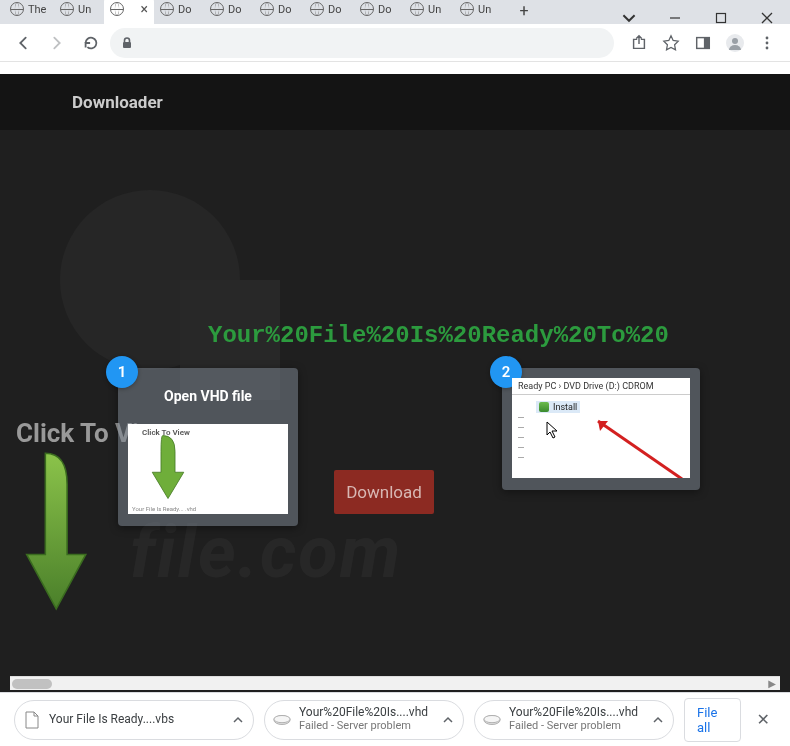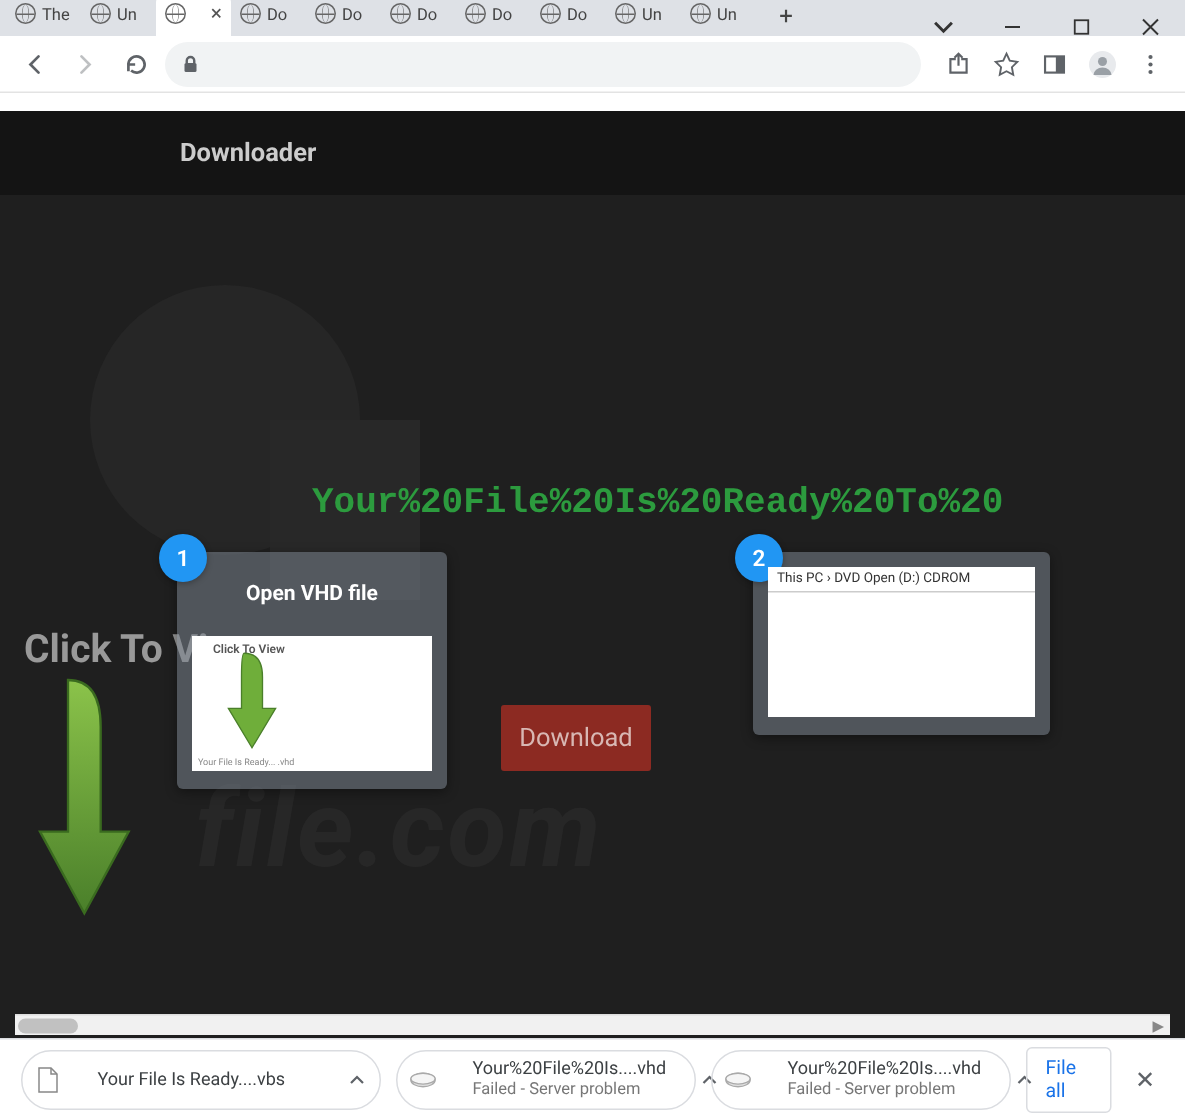--- a/index.html
+++ b/index.html
@@ -18,21 +18,21 @@
 .new-tab { width: 28px; height: 28px; display: flex; align-items: center; justify-content: center; font-size: 16px; color: #444; margin-left: 6px; }
 .toolbar { height: 38px; background: #fff; border-bottom: 1px solid #e3e3e3; display: flex; align-items: center; padding: 0 8px; gap: 4px; }
 .tb-btn { width: 30px; height: 30px; border-radius: 50%; display: flex; align-items: center; justify-content: center; color: #5f6368; }
 .omnibox { flex: 1; height: 30px; background: #f1f3f4; border-radius: 15px; display: flex; align-items: center; padding: 0 10px; gap: 8px; }
 .lock { width: 14px; height: 14px; }
 .omni-actions { display: flex; align-items: center; gap: 2px; margin-left: 6px; }
 
 
 .page { position: absolute; top: 74px; left: 0; right: 0; bottom: 54px; background: #1f1f1f; overflow: hidden; }
 .page-header { height: 56px; background: #141414; display: flex; align-items: center; padding: 0 72px; }
-.page-header .brand { color: #ccc; font-weight: 700; font-size: 17px; margin-left: 48px; }
+.page-header .brand { color: #ccc; font-weight: 700; font-size: 17px; }
 .content-area { position: relative; height: calc(100% - 56px); }
 
 .bg-art { position: absolute; left: 60px; top: 60px; width: 240px; height: 240px; opacity: 0.13; }
 .bg-circle { width:180px; height:180px; background:#555; border-radius:50%; position:absolute; }
 .bg-doc { position:absolute; left:120px; top:90px; width:100px; height:120px; background:#666; }
 
 .headline { position: absolute; left: 208px; top: 192px; color: #2c9b3e; font-weight: 700; font-size: 24px; white-space: nowrap; font-family: Liberation Mono, monospace; }
 .click-to-view { position: absolute; left: 16px; top: 288px; color: #999; font-weight: 700; font-size: 26px; }
 
 .big-arrow { position:absolute; left:22px; top:300px; width:70px; }
@@ -61,21 +61,21 @@
 
 .watermark { position:absolute; left:130px; top:380px; font-size:72px; font-weight:700; color:rgba(255,255,255,0.04); letter-spacing:2px; font-style:italic;}
 
 
 .hscroll { position:absolute; left:10px; right:10px; bottom:56px; height:14px; background:#f1f1f1; border-top:1px solid #ddd; display:flex; align-items:center; }
 .hscroll .thumb { width:40px; height:10px; background:#c1c1c1; border-radius:5px; margin-left:2px;}
 .hscroll .arrow-r { margin-left:auto; margin-right:4px; color:#888; font-size:10px;}
 
 
 .downloads-bar { position: absolute; left:0; right:0; bottom:0; height:54px; background:#fff; border-top:1px solid #dadce0; display:flex; align-items:center; padding:0 14px; gap:10px; }
-.dl-item { height: 40px; border:1px solid #dadce0; border-radius:20px; display:flex; align-items:center; padding:0 10px 0 8px; gap:24px; font-size:12px; color:#3c4043; min-width: 200px; }
+.dl-item { height: 40px; border:1px solid #dadce0; border-radius:20px; display:flex; align-items:center; padding:0 10px 0 8px; gap:8px; font-size:12px; color:#3c4043; min-width: 200px; }
 .dl-item.small { min-width: 240px; }
 .dl-item .ico { width:18px; height:18px; display:flex; align-items:center; justify-content:center; }
 .dl-item .txt { display:flex; flex-direction:column; line-height:1.15; }
 .dl-item .sub { font-size:11px; color:#777; }
 .dl-item .chev { margin-left:auto; color:#5f6368; }
 .show-all { margin-left:auto; color:#1a73e8; font-size:13px; padding:6px 12px; border:1px solid #dadce0; border-radius:4px; }
 .dl-close { color:#5f6368; padding:4px 6px; }
 
 svg { display:block; }
 </style>
@@ -247,21 +247,41 @@
           </svg>
         <span class="thumb-footer">Your File Is Ready... .vhd</span>
       </div>
     </div>
 
     <div class="step step2">
       <div class="badge">
           <span>2</span>
         </div>
       <div class="thumb" style="height:100px">
-        <div class="explorer-head">This PC  ›  DVD Open (D:) CDROM</div>
+        <div class="explorer-head">Ready PC  ›  DVD Drive (D:) CDROM</div>
+        <div class="explorer-body">
+          <div class="rule-lines">
+              <div></div>
+              <div></div>
+              <div></div>
+              <div></div>
+              <div></div>
+            </div>
+          <div class="install-line">
+              <span class="ico"></span>
+              <span>Install</span>
+            </div>
+          <svg class="cursor" width="14" height="18" viewBox="0 0 14 18">
+              <path d="M1 1 L1 14 L4 11 L7 17 L9 16 L6 10 L11 10 Z" fill="#fff" stroke="#000" stroke-width="1"></path>
+            </svg>
+          <svg class="red-arrow" width="100" height="70" viewBox="0 0 100 70">
+              <line x1="96" y1="66" x2="12" y2="8" stroke="#d32020" stroke-width="3"></line>
+              <path d="M12 8 L22 8 L14 18 Z" fill="#d32020"></path>
+            </svg>
+        </div>
       </div>
     </div>
   </div>
 </div>
 
 <div class="hscroll">
   <div class="thumb"></div>
   <span class="arrow-r">▶</span>
 </div>
 

